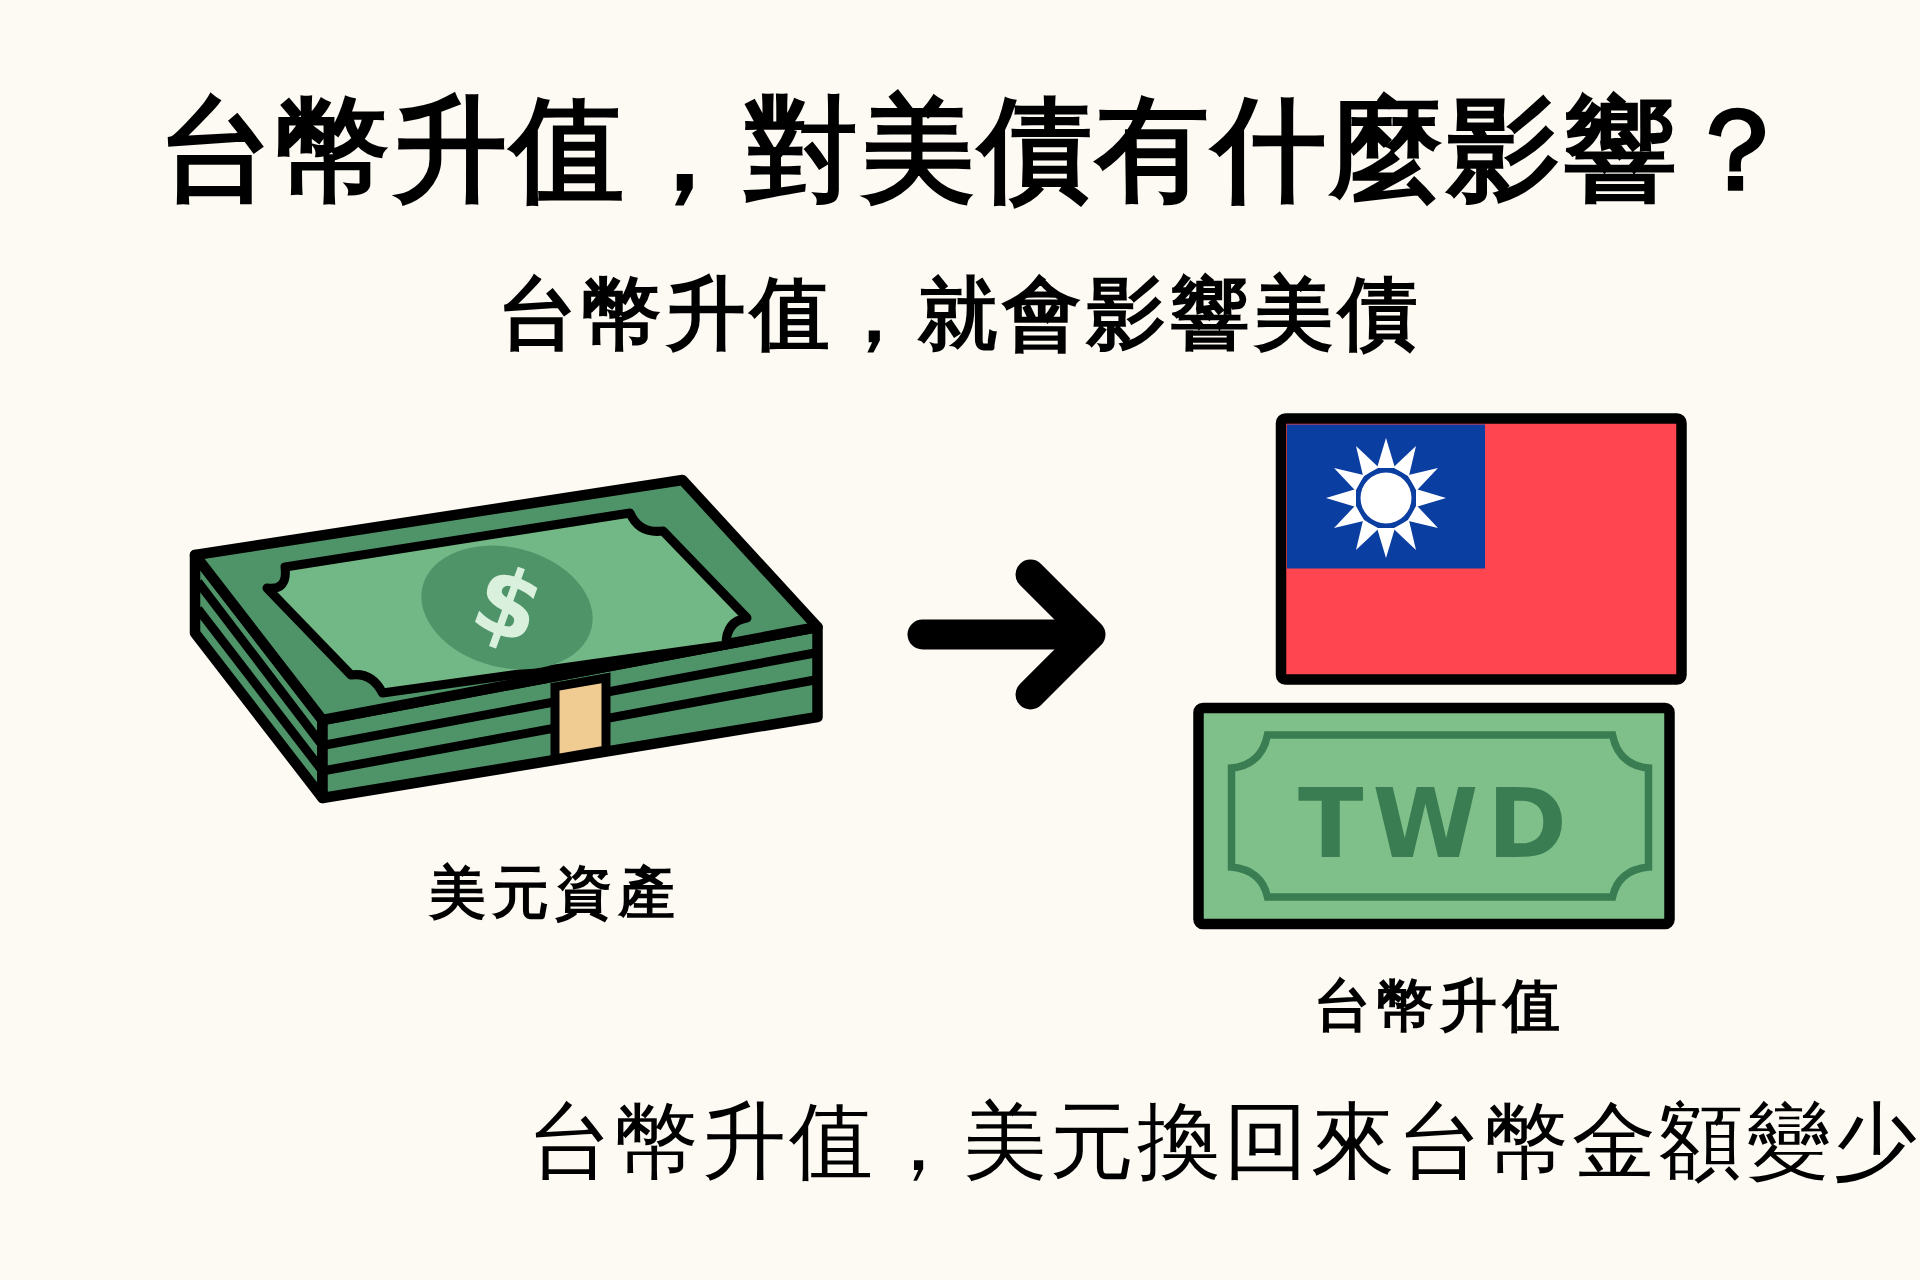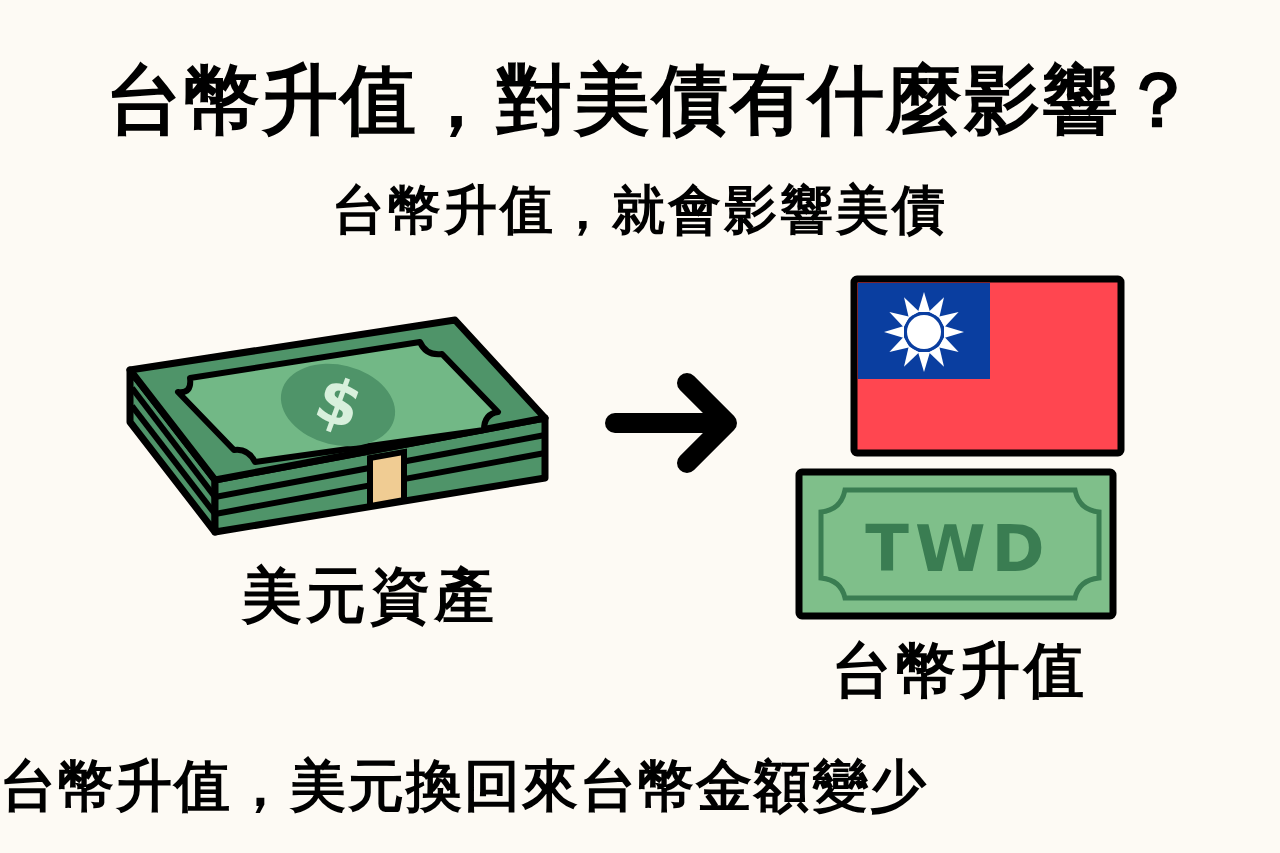--- a/index.html
+++ b/index.html
@@ -14,30 +14,29 @@
       position: absolute; left: 0; right: 0; top: 52px;
       text-align: center; font-size: 76px; font-weight: bold; letter-spacing: 2px;
       line-height: 96px; padding-left: 24px;
     }
     .subtitle {
       position: absolute; left: 0; right: 0; top: 180px;
       text-align: center; font-size: 53px; font-weight: bold; letter-spacing: 3px;
       line-height: 60px;
     }
     .label {
-      position: absolute; font-size: 60px; font-weight: bold; letter-spacing: 4px;
+      position: absolute; font-size: 38px; font-weight: bold; letter-spacing: 4px;
       line-height: 70px; text-align: center;
     }
     .label-usd { left: 200px; width: 340px; top: 560px; }
     .label-twd { left: 810px; width: 300px; top: 635px; text-align: center; }
     .bottom {
       position: absolute; left: 0; right: 0; top: 722px;
-      text-align: left; font-size: 56px; font-weight: bold; letter-spacing: 2px;
+      text-align: right; font-size: 56px; font-weight: normal; letter-spacing: 2px;
       line-height: 80px;
-      margin-top: 24px;
     }
     .graphic { position: absolute; }
     .money { left: 120px; top: 310px; width: 440px; height: 240px; }
     .arrow { left: 595px; top: 365px; width: 150px; height: 110px; }
     .flag { left: 850px; top: 275px; width: 275px; height: 182px; }
     .twd-bill { left: 795px; top: 468px; width: 322px; height: 152px; }
   </style>
 </head>
 <body>
 

